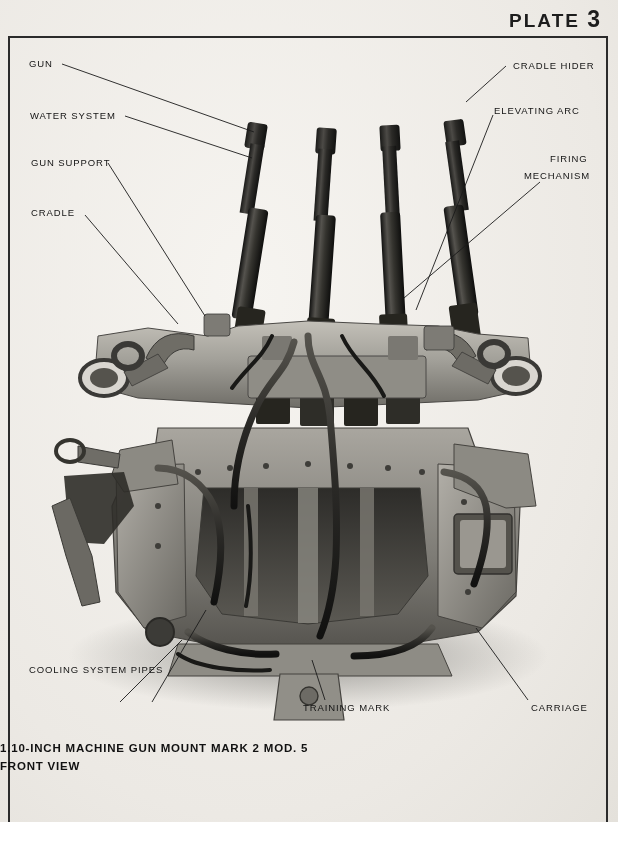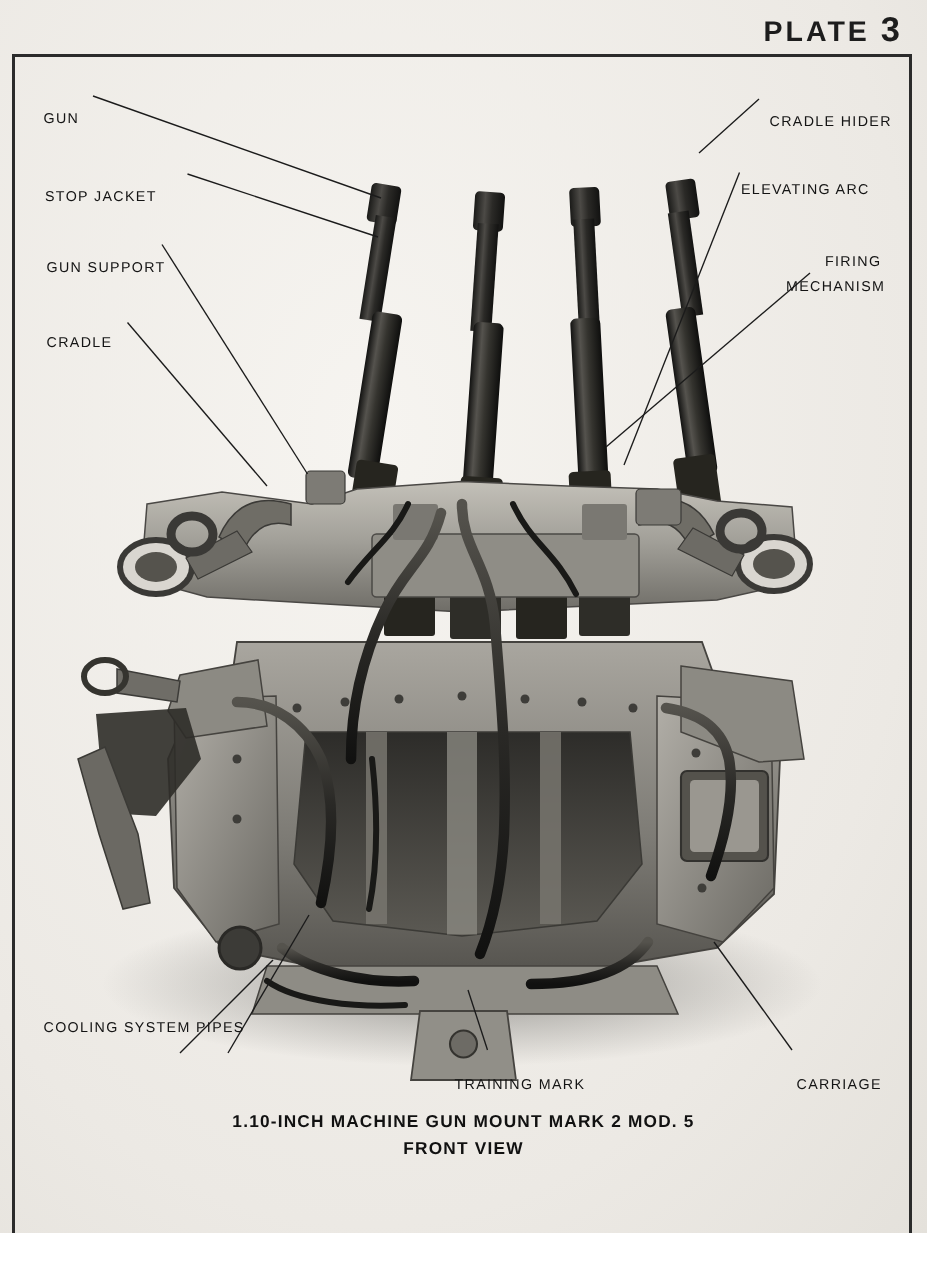--- a/index.html
+++ b/index.html
@@ -42,37 +42,36 @@
     left: 8px;
     top: 36px;
     width: 600px;
     height: 800px;
     border: 2px solid #2b2b2b;
     box-sizing: border-box;
   }
   .caption {
     position: absolute;
     width: 100%;
-    text-align: center;
+    text-align: left;
     font-size: 11.5px;
     letter-spacing: 0.8px;
     color: #111;
     font-weight: bold;
   }
   #caption-line1 { top: 742px; }
   #caption-line2 { top: 760px; }
 
   .label {
     position: absolute;
     font-size: 9.5px;
     letter-spacing: 0.9px;
     color: #141414;
     white-space: nowrap;
     font-family: "Liberation Sans", sans-serif;
-    margin-top: 16px;
   }
 
   svg.overlay {
     position: absolute;
     left: 0; top: 0;
     width: 618px;
     height: 849px;
     pointer-events: none;
   }
 
@@ -282,21 +281,21 @@
       <path d="M493,115 L416,310"></path>
       <path d="M540,182 L404,298"></path>
       <path d="M120,702 L182,640"></path>
       <path d="M152,702 L206,610"></path>
       <path d="M325,700 L312,660"></path>
       <path d="M528,700 L476,628"></path>
     </g>
   </svg>
 
   <div class="label" style="left:29px; top:58px;">GUN</div>
-  <div class="label" style="left:30px; top:110px;">STOP JACKET</div>
+  <div class="label" style="left:30px; top:110px;">WATER SYSTEM</div>
   <div class="label" style="left:31px; top:157px;">GUN SUPPORT</div>
   <div class="label" style="left:31px; top:207px;">CRADLE</div>
 
   <div class="label" style="left:513px; top:60px;">CRADLE HIDER</div>
   <div class="label" style="left:494px; top:105px;">ELEVATING ARC</div>
   <div class="label" style="left:550px; top:153px;">FIRING</div>
   <div class="label" style="left:524px; top:170px;">MECHANISM</div>
 
   <div class="label" style="left:29px; top:664px;">COOLING SYSTEM PIPES</div>
   <div class="label" style="left:303px; top:702px;">TRAINING MARK</div>

